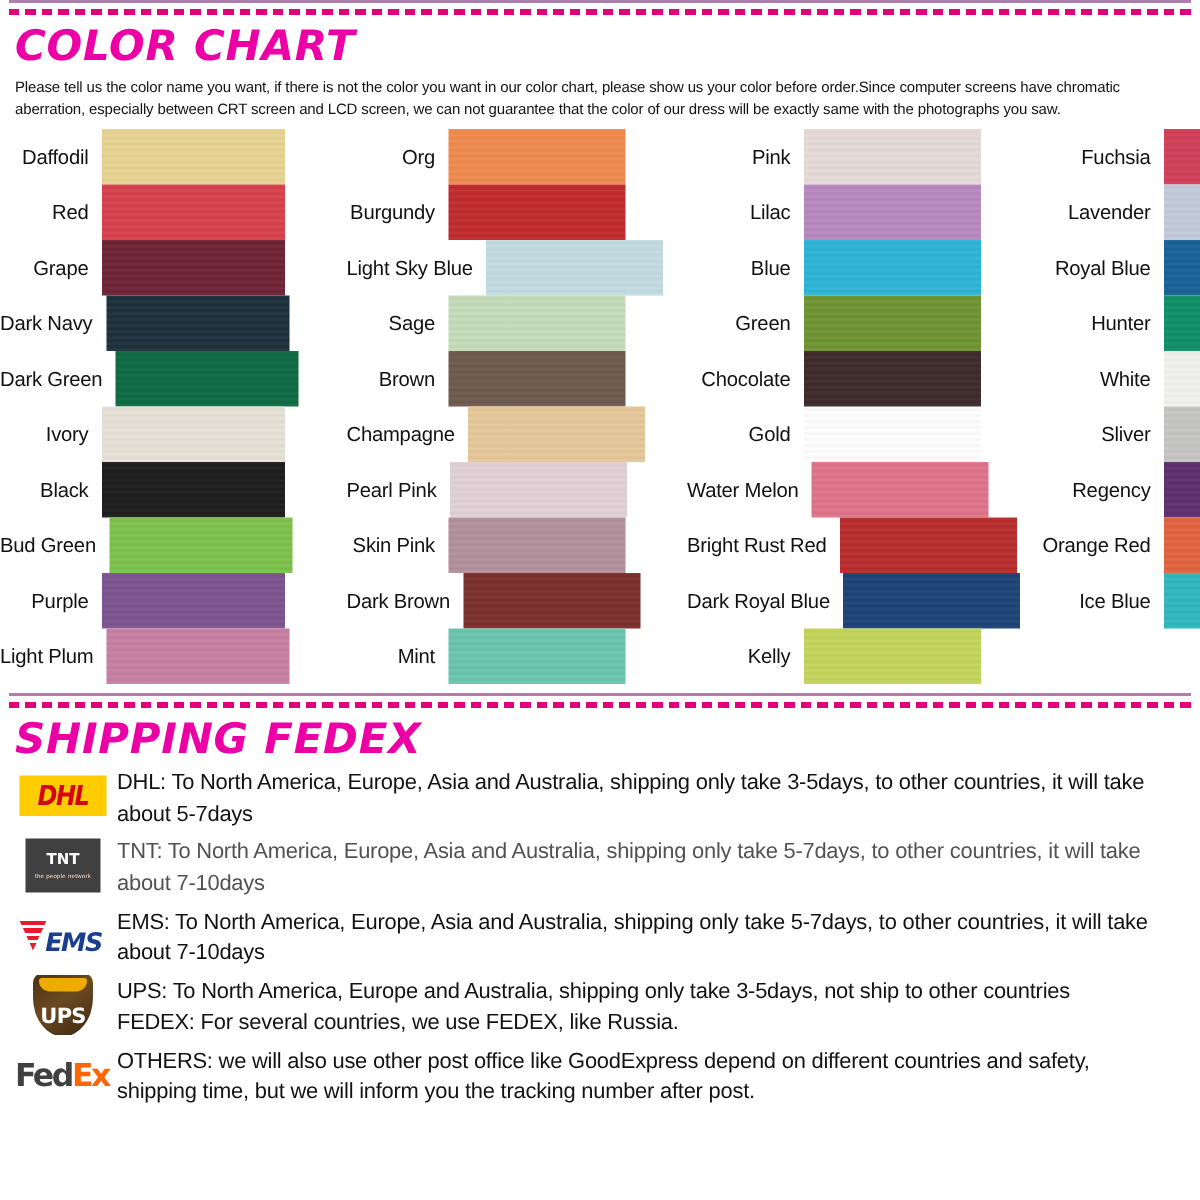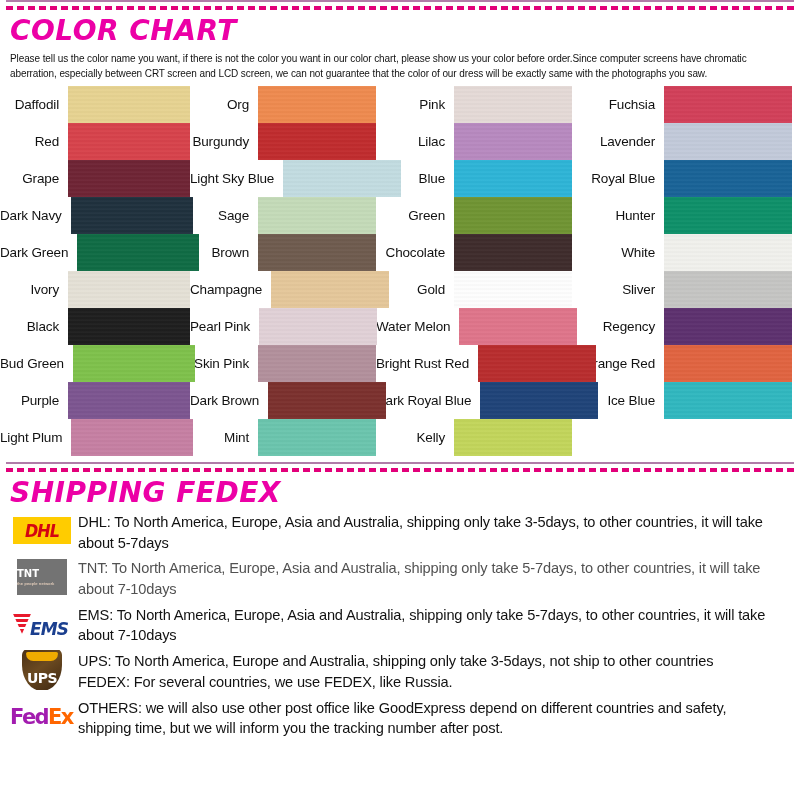--- a/index.html
+++ b/index.html
@@ -56,20 +56,21 @@
     color: #121212;
     padding: 2px 18px 0 10px;
     letter-spacing: -0.1px;
   }
 
   
   .chart {
     display: flex;
     padding: 4px 0 0 0;
     align-items: flex-start;
+    gap: 41px;
   }
   .chart-col {
     display: flex;
     flex-direction: column;
   }
   .chart-col.c1 { width: 190px; padding-top: 0px; }
   .chart-col.c2 { width: 186px; padding-top: 0px; }
   .chart-col.c3 { width: 196px; padding-top: 0px; }
   .chart-col.c4 { width: 220px; padding-top: 0px; }
 
@@ -158,23 +159,23 @@
     font-weight: bold;
     font-style: italic;
     font-size: 16px;
     color: #d40511;
     letter-spacing: -1px;
     transform: scaleY(1.15);
   }
   
   .logo-tnt {
     width: 50px; height: 36px;
-    background: #737373;
+    background: #404040;
     display: flex; flex-direction: column;
-    align-items: flex-start; justify-content: center;
+    align-items: center; justify-content: center;
   }
   .logo-tnt .t1 {
     font-family: "DejaVu Sans", sans-serif;
     font-weight: bold;
     font-size: 10px;
     color: #ffffff;
     letter-spacing: 0px;
     line-height: 1;
   }
   .logo-tnt .t2 {
@@ -235,21 +236,21 @@
   }
   
   .logo-fedex {
     width: 64px; height: 26px;
     display: flex; align-items: center; justify-content: flex-start;
     font-family: "DejaVu Sans", sans-serif;
     font-weight: bold;
     font-size: 21px;
     letter-spacing: -1.6px;
   }
-  .logo-fedex .fed { color: #a21caf; }
+  .logo-fedex .fed { color: #404040; }
   .logo-fedex .ex  { color: #ff6600; }
 </style>
 </head>
 <body>
 
 <div class="page">
 
   <div class="rule-solid"></div>
   <div class="rule-dashed"></div>
 

